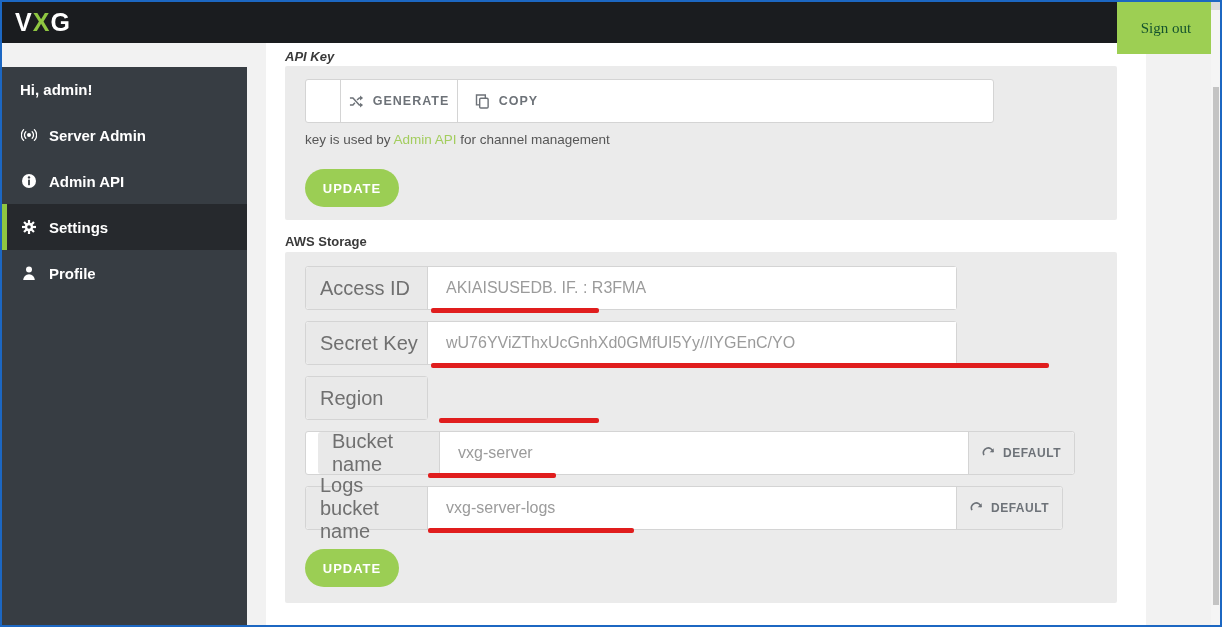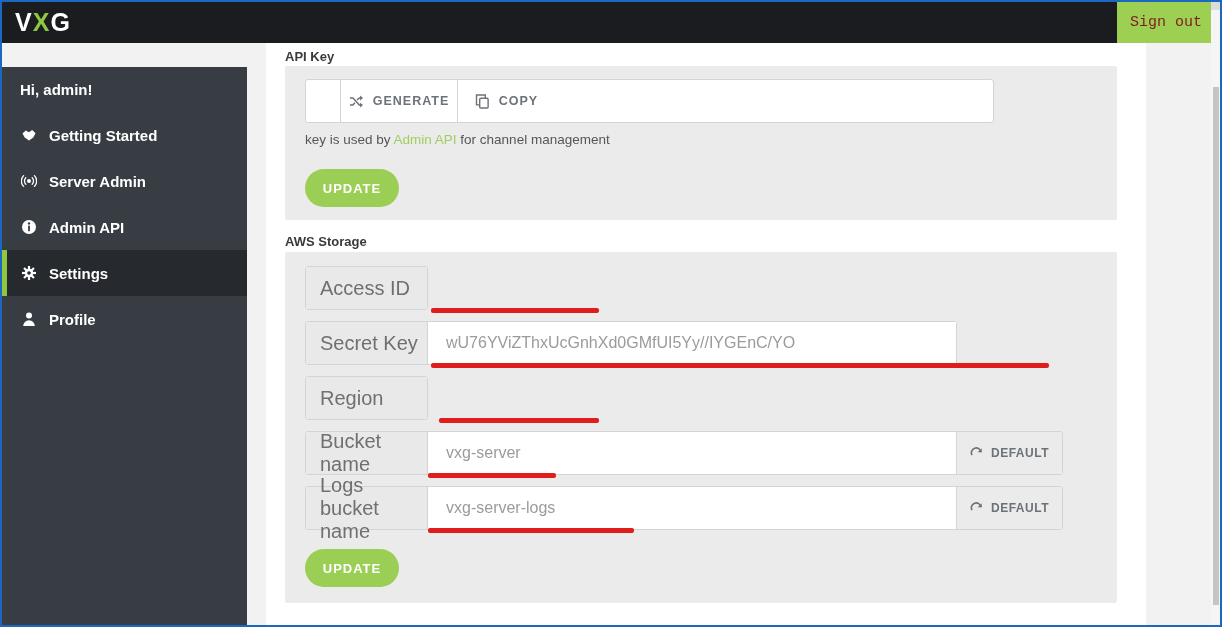--- a/index.html
+++ b/index.html
@@ -9,42 +9,42 @@
     position:relative;
     background:#f2f2f2;
     border:2px solid #1c67c2;
     overflow:hidden;
   }
   
   .topbar { position:absolute; top:0; left:0; width:100%; height:41px; background:#1a1c1f; z-index:5; }
   .logo { position:absolute; left:13px; top:6px; font-size:25px; font-weight:bold; letter-spacing:1px; color:#fff; }
   .logo .lx { color:#8fc741; }
   .signout {
-    position:absolute; left:1115px; top:0; width:98px; height:41px;
-    background:#9dcf53; color:#7f1d1d; font-size:15px; border:none;
+    position:absolute; left:1115px; top:0; width:98px; height:52px;
+    background:#9dcf53; color:#14532d; font-size:15px; border:none;
     display:flex; align-items:center; justify-content:center; cursor:pointer;
-    font-family:Liberation Mono, monospace;
+    font-family:Liberation Serif, serif;
   }
   
   .sidebar { position:absolute; left:0; top:41px; bottom:0; width:245px; background:#373d43; z-index:4;margin-top:24px; }
   .greeting { color:#fff; font-weight:bold; font-size:15px; padding:14px 0 0 18px; }
   .menu { list-style:none; margin-top:14px; }
   .menu-item {
     height:46px; display:flex; align-items:center; cursor:pointer;
     color:#fff; font-size:15px; font-weight:bold; border-left:5px solid transparent;
     padding-left:14px;
   }
   .menu-item.active { background:#26292d; border-left-color:#8fc741; }
   .menu-item .mi { width:16px; height:16px; margin-right:12px; flex:0 0 16px; display:inline-flex; }
   .menu-item svg { width:16px; height:16px; }
   
   .main { position:absolute; left:245px; top:41px; right:0; bottom:0; background:#f2f2f2; }
   .card { position:absolute; left:19px; top:0; width:880px; height:586px; background:#fff; }
   .section-title { position:absolute; left:19px; font-size:13px; font-weight:bold; color:#3a3a3a; }
-  .t1 { top:6px; } .t2 { top:191px; }
+  .t1 { top:6px;font-style:italic; } .t2 { top:191px; }
   .panel { position:absolute; left:19px; width:832px; background:#ebebeb; border-radius:2px; }
   .p1 { top:23px; height:154px; } .p2 { top:209px; height:351px; }
 
   .igroup { position:absolute; display:flex; height:44px; border:1px solid #d4d4d4; border-radius:3px; background:#fff; }
   .igroup input {
     border:none; outline:none; height:100%; font-size:16px; color:#9b9b9b;
     padding:0 18px; background:#fff; font-family:"Liberation Sans", sans-serif;
   }
   .keygroup { left:20px; top:13px; width:689px; }
   .keygroup input { width:473px; border-radius:3px 0 0 3px; }
@@ -58,21 +58,21 @@
   .caption { position:absolute; left:20px; top:66px; font-size:13.5px; color:#565656; }
   .caption a { color:#a3cd5e; text-decoration:none; }
   .update-btn {
     position:absolute; left:20px; width:94px; height:38px; border:none; border-radius:19px;
     background:#9bce54; color:#fff; font-size:13px; font-weight:bold; letter-spacing:1px;
     cursor:pointer; font-family:"Liberation Sans", sans-serif;
   }
   .u1 { top:103px; } .u2 { top:297px; }
 
   .frow { left:20px; }
-  .r0 { top:14px; } .r1 { top:69px; } .r2 { top:124px; } .r3 { top:179px; } .r4 { top:234px; }
+  .r0 { top:14px; } .r1 { top:69px; } .r2 { top:124px; } .r3 { top:179px;padding-left:12px; } .r4 { top:234px; }
   .flabel {
     width:121px; background:#e9e9e9; color:#707070; font-size:20px;
     display:flex; align-items:center; padding-left:14px; border-radius:3px 0 0 3px;
   }
   .frow input { width:529px; border-left:1px solid #d4d4d4; }
   .default-btn {
     width:106px; background:#ebebeb; border:none; border-left:1px solid #d4d4d4;
     display:flex; align-items:center; justify-content:center; gap:8px; cursor:pointer;
     color:#6d7278; font-size:12px; font-weight:bold; letter-spacing:0.5px;
     border-radius:0 3px 3px 0; font-family:"Liberation Sans", sans-serif;
@@ -88,28 +88,20 @@
 <body>
 
 <div class="topbar">
   <div class="logo"><span>V</span><span class="lx">X</span><span>G</span></div>
   <button class="signout">Sign out</button>
 </div>
 
 <div class="sidebar">
   <div class="greeting">Hi, admin!</div>
   <ul class="menu">
-    <li class="menu-item">
-      <span class="mi">
-        <svg viewBox="0 0 16 16">
-            <path d="M1.5 6.5l3.2-3 3.3 1.8L11.2 3l3.3 3.2-2.2 4.2-4.3 3-4.3-3z" fill="#fff"></path>
-          </svg>
-      </span>
-      <span>Getting Started</span>
-    </li>
     <li class="menu-item">
       <span class="mi">
         <svg viewBox="0 0 16 16">
             <circle cx="8" cy="8" r="2" fill="#fff"></circle>
             <path d="M4.8 11.2a4.5 4.5 0 010-6.4M11.2 4.8a4.5 4.5 0 010 6.4M2.6 13.4a7.6 7.6 0 010-10.8M13.4 2.6a7.6 7.6 0 010 10.8" stroke="#fff" stroke-width="1.3" fill="none" stroke-linecap="round"></path>
           </svg>
       </span>
       <span>Server Admin</span>
     </li>
     <li class="menu-item">
@@ -176,20 +168,21 @@
       </div>
       <div class="caption"><span>key is used by </span><a href="#">Admin API</a><span> for channel management</span></div>
       <button class="update-btn u1">UPDATE</button>
     </div>
 
     <div class="section-title t2">AWS Storage</div>
     <div class="panel p2">
 
       <div class="igroup frow r0">
         <div class="flabel">Access ID</div>
+        <input type="text" value="AKIAISUSEDB. IF. : R3FMA" style="">
       </div>
 
       <div class="igroup frow r1">
         <div class="flabel">Secret Key</div>
         <input type="text" value="wU76YViZThxUcGnhXd0GMfUI5Yy//IYGEnC/YO" style="">
       </div>
 
       <div class="igroup frow r2">
         <div class="flabel">Region</div>
       </div>

